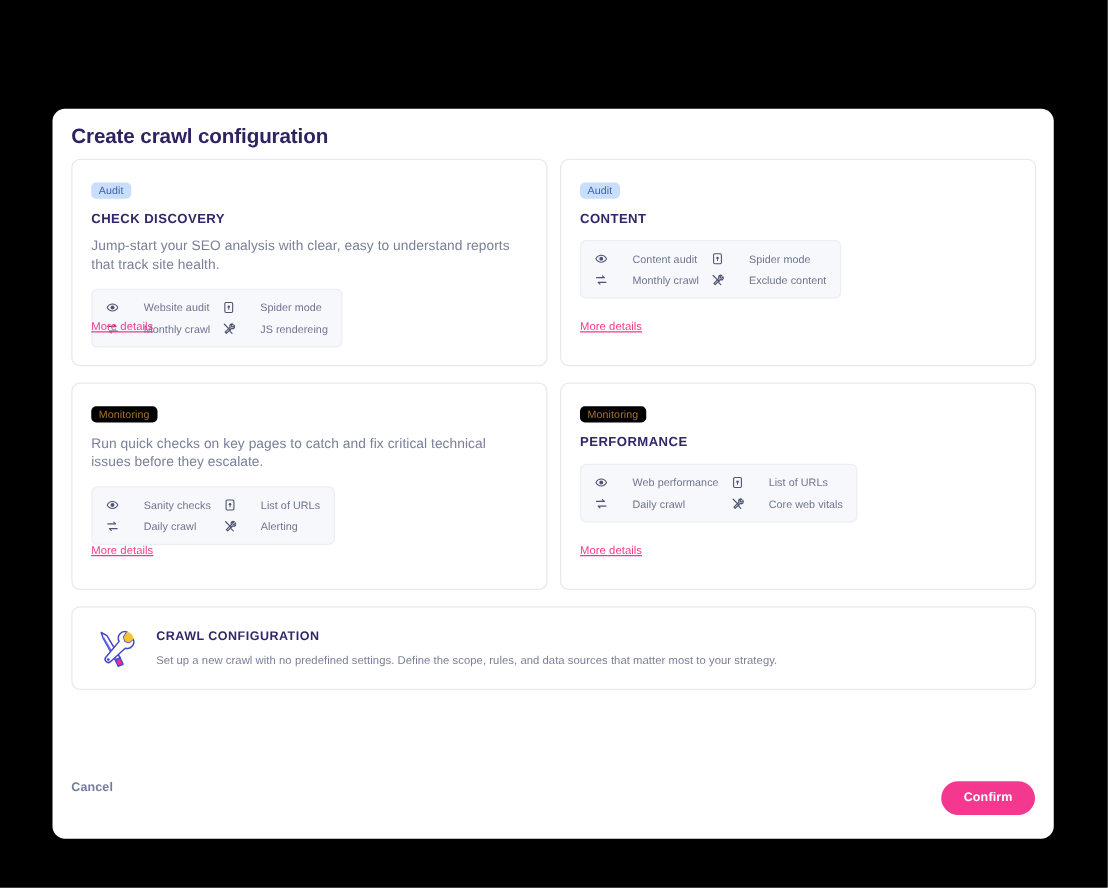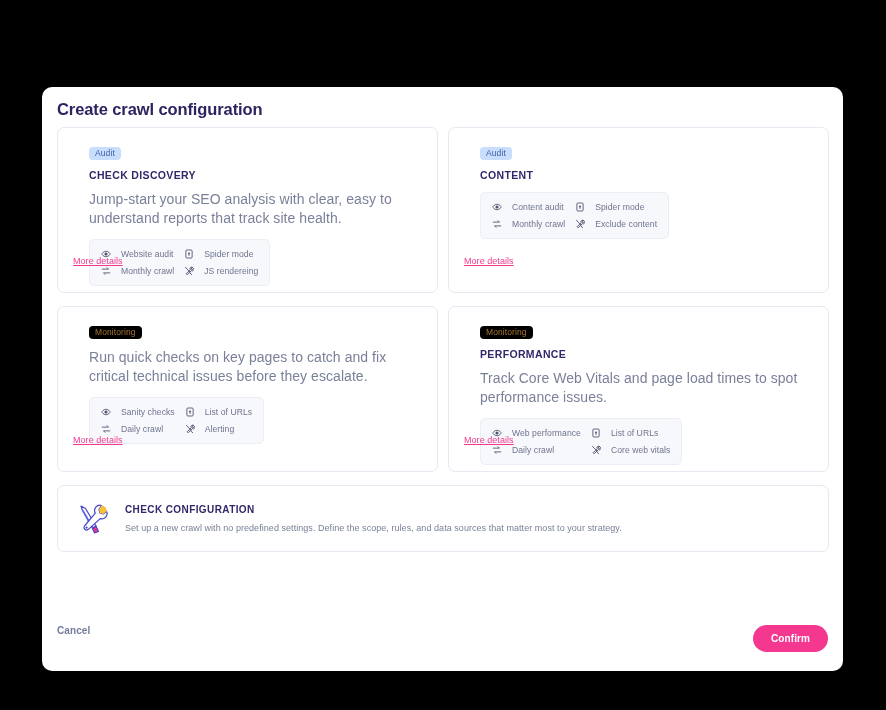--- a/index.html
+++ b/index.html
@@ -43,21 +43,21 @@
     grid-template-columns: 381px 381px;
     grid-template-rows: 166px 166px;
     gap: 13px 10px;
   }
 
   .card {
     background: #ffffff;
     border: 1px solid #e7e9f2;
     border-radius: 7px;
     position: relative;
-    padding: 14px 15px 0 31px;
+    padding: 14px 15px 0 15px;
   }
 
   .badge {
     display: inline-block;
     font-size: 8.5px;
     padding: 2.5px 6px 2.5px 6px;
     border-radius: 4px;
     line-height: 1;
     letter-spacing: 0.1px;
   }
@@ -67,41 +67,41 @@
   .card-title {
     margin-top: 9px;
     font-size: 10.5px;
     font-weight: bold;
     color: #32276a;
     letter-spacing: 0.35px;
   }
 
   .card-desc {
     margin-top: 9px;
-    font-size: 14px;
+    font-size: 11px;
     color: #7a8099;
     line-height: 1.35;
     letter-spacing: 0.05px;
   }
 
   .features {
     margin-top: 11px;
     display: inline-grid;
     grid-template-columns: auto auto;
     gap: 7px 10px;
     background: #f7f8fb;
     border: 1px solid #eceef5;
     border-radius: 5px;
     padding: 9px 11px;
   }
 
   .feature {
     display: flex;
     align-items: center;
-    gap: 10px;
+    gap: 20px;
     font-size: 8.6px;
     color: #6e7490;
     white-space: nowrap;
     letter-spacing: 0.05px;
   }
 
   .feature .ico {
     width: 10px;
     height: 10px;
     flex: 0 0 10px;
@@ -313,21 +313,21 @@
             <span class="ico">
               <svg viewBox="0 0 16 16" fill="none" stroke="currentColor" stroke-width="1.5" stroke-linecap="round" stroke-linejoin="round">
                 <path d="M2.4 2.2 L10 9.8"></path>
                 <path d="M13.6 2.2 a2.6 2.6 0 0 0 -3.6 3.6 L3.4 12.4 l1.6 1.6 L11.6 7.4 a2.6 2.6 0 0 0 3.6 -3.6 L13.3 5.6 l-1.5 -.4 l-.4 -1.5 Z"></path>
                 <path d="M9.6 11.4 l2.6 2.6"></path>
               </svg>
             </span>
             <span>Alerting</span>
           </div>
         </div><a class="more-details">More details</a></div>
-      <div class="card"><span class="badge monitoring">Monitoring</span><div class="card-title">PERFORMANCE</div><div class="card-desc">Track Core Web Vitals and page load times to spot performance issues.</div><div class="features">
+      <div class="card"><span class="badge monitoring">Monitoring</span><div class="card-title">PERFORMANCE</div><div class="features">
           <div class="feature">
             <span class="ico">
               <svg viewBox="0 0 16 16" fill="none" stroke="currentColor" stroke-width="1.4">
                 <path d="M1.2 8S3.6 3.6 8 3.6 14.8 8 14.8 8 12.4 12.4 8 12.4 1.2 8 1.2 8Z"></path>
                 <circle cx="8" cy="8" r="2.5" fill="currentColor" stroke="none"></circle>
               </svg>
             </span>
             <span>Web performance</span>
           </div>
           <div class="feature">
@@ -369,21 +369,21 @@
         <path d="M7 5 L11.5 7.5 L22 25 L18.5 27.5 L8.5 9.5 Z" fill="#ffffff" stroke="#4646c8" stroke-width="1.2" stroke-linejoin="round"></path>
         <path d="M9.2 8.6 L19.6 26.2 L18.5 27.5 L8.5 9.5 Z" fill="#5f6ef0"></path>
         <path d="M18.5 27.5 L22 25 L24.5 30.5 L20.5 32 Z" fill="#ee2f92" stroke="#4646c8" stroke-width="1.1" stroke-linejoin="round"></path>
 
         <path d="M27.5 4.5 a5.3 5.3 0 0 0 -6.2 7.6 L10.5 25 a2.6 2.6 0 0 0 3.6 3.6 L26.2 17.6 a5.3 5.3 0 0 0 6.4 -7.2 L29.3 13 L26 12 L25 8.6 Z" fill="#ffffff" stroke="#4646c8" stroke-width="1.2" stroke-linejoin="round"></path>
         <path d="M27.5 4.5 a5.3 5.3 0 0 1 5.1 5.9 L29.3 13 L26 12 L25 8.6 Z" fill="#f7c23a"></path>
         <circle cx="12.6" cy="26.6" r="1.1" fill="#4646c8"></circle>
       </svg>
     </div>
     <div id="custom-text">
-      <div id="custom-title">CHECK CONFIGURATION</div>
+      <div id="custom-title">CRAWL CONFIGURATION</div>
       <div id="custom-desc">Set up a new crawl with no predefined settings. Define the scope, rules, and data sources that matter most to your strategy.</div>
     </div>
   </div>
 
   <div id="footer">
     <button id="cancel-button">Cancel</button>
     <button id="confirm-button">Confirm</button>
   </div>
 
 </div>

